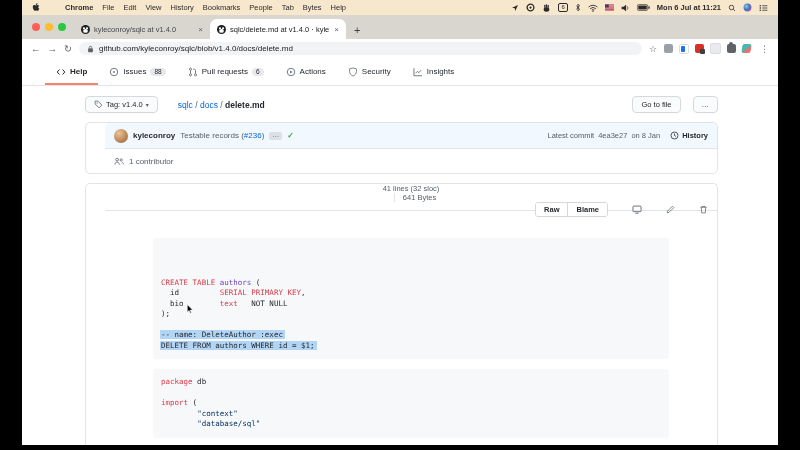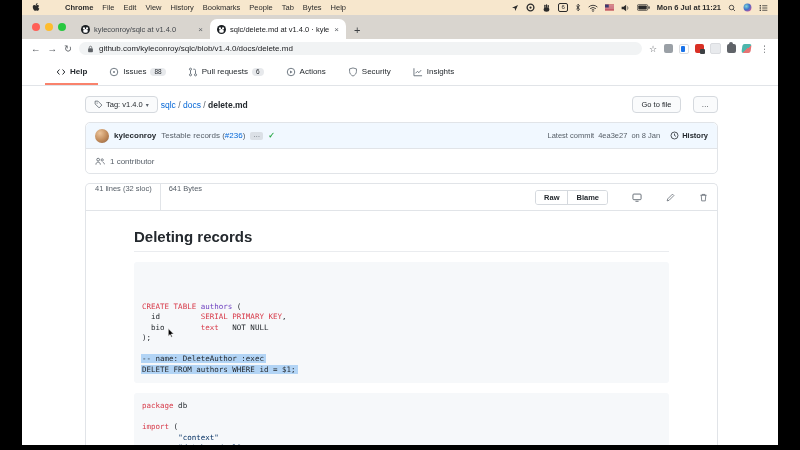--- a/index.html
+++ b/index.html
@@ -54,40 +54,40 @@
   .gh-nav{height:27px;border-bottom:1px solid #e1e4e8;display:flex;align-items:stretch;padding-left:23px;}
   .gh-nav-item{display:flex;align-items:center;gap:4px;padding:0 11px;font-size:8px;color:#24292e;position:relative;}
   .gh-nav-item.active{font-weight:bold;box-shadow:inset 0 -2px 0 #f9826c;}
   .nav-ic{display:inline-flex;}
   .count{background:#e7e9ec;border-radius:8px;padding:0.5px 4px;font-size:6.5px;color:#24292e;}
 
   .gh-main{padding:7px 60px 0 63px;}
   .crumb-row{display:flex;align-items:center;margin:3px 0 9px;}
   .btn{border:1px solid #d5d9de;border-radius:4px;background:#fafbfc;font-size:7.5px;color:#24292e;display:inline-flex;align-items:center;gap:3px;padding:3px 8px;white-space:nowrap;}
   .caret{font-size:6px;color:#586069;}
-  .crumb{margin-left:3px;font-size:8.5px;color:#586069;}
+  .crumb{margin-left:20px;font-size:8.5px;color:#586069;}
   .crumb .lnk{color:#0366d6;}
   .crumb .file{font-weight:bold;color:#24292e;}
   .right-btns{margin-left:auto;display:flex;gap:12px;}
 
-  .box{border:1px solid #e1e4e8;border-radius:5px;}
+  .box{border:1px solid #e1e4e8;border-radius:5px;padding-left:19px;}
   .commit-box{margin-bottom:9px;}
   .commit-row{background:#f1f8ff;border-bottom:1px solid #e1e4e8;border-radius:5px 5px 0 0;height:25px;display:flex;align-items:center;gap:5px;padding:0 9px;font-size:8px;}
   .avatar{width:14px;height:14px;border-radius:50%;background:radial-gradient(circle at 35% 30%,#ecc49a 0%,#c08a5a 55%,#8a5d3d 100%);flex:0 0 auto;}
   .author{font-weight:bold;color:#24292e;}
   .commit-msg{color:#586069;}
   .pr-link{color:#0366d6;}
   .ellipsis-badge{background:#dbe0e6;border-radius:2px;color:#586069;font-size:7px;line-height:5px;padding:0 3px 3px;}
   .check{color:#28a745;font-size:8px;font-weight:bold;}
   .commit-meta{margin-left:auto;display:flex;align-items:center;gap:4px;color:#586069;font-size:7.5px;}
   .history-btn{display:inline-flex;align-items:center;gap:3px;color:#24292e;font-weight:bold;margin-left:6px;}
   .contrib-row{height:24px;display:flex;align-items:center;gap:5px;padding:0 9px;font-size:8px;color:#586069;background:#fff;border-radius:0 0 5px 5px;}
 
   .file-box{border-radius:5px 5px 0 0;border-bottom:none;}
-  .file-header{height:26px;display:flex;padding:0 9px;border-bottom:1px solid #e1e4e8;font-size:7.5px;color:#586069;background:#fff;border-radius:5px 5px 0 0;}
+  .file-header{height:26px;display:flex;align-items:center;padding:0 9px;border-bottom:1px solid #e1e4e8;font-size:7.5px;color:#586069;background:#fff;border-radius:5px 5px 0 0;flex-direction:column;}
   .file-size{border-left:1px solid #e1e4e8;margin-left:8px;padding-left:8px;}
   .file-actions{margin-left:auto;display:flex;align-items:center;gap:24px;}
   .btn-group{display:flex;border:1px solid #d5d9de;border-radius:3px;overflow:hidden;}
   .seg{padding:2px 8px;font-size:7.5px;background:#fff;color:#24292e;font-weight:600;}
   .seg + .seg{border-left:1px solid #d5d9de;}
   .icon-btn{display:inline-flex;align-items:center;}
 
   .md-body{padding:17px 48px 20px;}
   .md-title{font-size:15px;font-weight:bold;margin:0;padding-bottom:6px;border-bottom:1px solid #eaecef;color:#24292e;}
   .code-block{background:#f6f8fa;border-radius:3px;padding:8px;font-family:"DejaVu Sans Mono","Liberation Mono",monospace;font-size:7.5px;line-height:10.5px;color:#24292e;margin-top:10px;position:relative;white-space:pre;}
@@ -412,21 +412,20 @@
               </span>
             <span class="icon-btn">
                 <svg width="9" height="9" viewBox="0 0 16 16" stroke="#586069" stroke-width="1.3" fill="none">
                   <path d="M2.5 4h11M5.5 4V2.5h5V4M4 4l.8 10h6.4L12 4"></path>
                 </svg>
               </span>
           </span>
         </div>
 
         <div class="md-body">
-          <h1 class="md-title">Deleting records</h1>
 
           <div class="code-block">
             <span class="mouse-cursor"><svg width="8" height="11" viewBox="0 0 12 18">
                   <path d="M1.5 1v12.5l3-2.8 1.9 4.3 1.8-.8-1.9-4.2h4.2z" fill="#000" stroke="#fff" stroke-width="1"></path>
                 </svg></span>
           <div class="cl"><span><span class="tok-k">CREATE TABLE</span><span> </span><span class="tok-e">authors</span><span> (</span></span></div><div class="cl"><span><span>  id         </span><span class="tok-k">SERIAL PRIMARY KEY</span><span>,</span></span></div><div class="cl"><span><span>  bio        </span><span class="tok-k">text</span><span>   NOT NULL</span></span></div><div class="cl"><span><span>);</span></span></div><div class="cl"><span>&nbsp;</span></div><div class="cl"><span class="selwrap"><span>-- name: DeleteAuthor :exec</span></span></div><div class="cl"><span class="selwrap"><span>DELETE FROM authors WHERE id = $1;</span></span></div></div>
 
           <div class="code-block"><div class="cl"><span><span class="tok-k">package</span><span> db</span></span></div><div class="cl"><span>&nbsp;</span></div><div class="cl"><span><span class="tok-k">import</span><span> (</span></span></div><div class="cl"><span><span>        </span><span class="tok-s">"context"</span></span></div><div class="cl"><span><span>        </span><span class="tok-s">"database/sql"</span></span></div></div>
         </div>
       </div>

